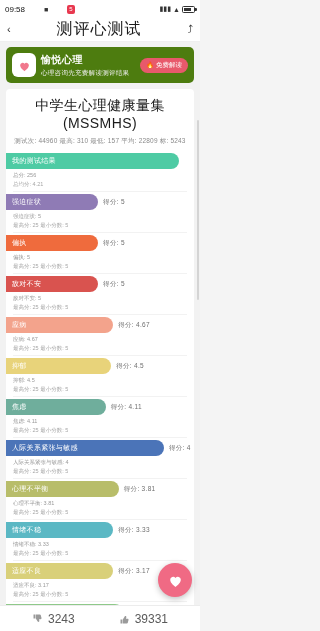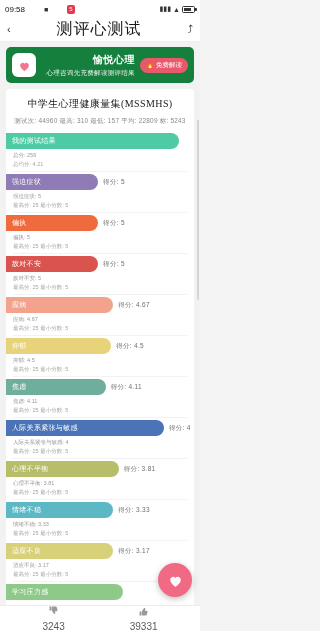--- a/index.html
+++ b/index.html
@@ -39,23 +39,23 @@
     height: 24px; background: #ffffff;
     display: flex; align-items: center; justify-content: space-between;
     padding: 0 7px; border-bottom: 1px solid #efefef;
   }
   .nav-title { font-size: 16px; color: #1a1a1a; letter-spacing: 1px; }
   .nav-btn { font-size: 11px; color: #333; line-height: 1; }
 
   
   .banner {
     margin: 5px 6px 0 6px; height: 36px; border-radius: 5px;
-    background: #15803d;
+    background: #4d7c0f;
     display: flex; align-items: center; padding: 0 6px; gap: 5px;
-    position: relative; overflow: hidden; text-align: right;
+    position: relative; overflow: hidden;
   }
   .banner-logo {
     width: 24px; height: 24px; border-radius: 6px; background: #fff;
     display: flex; align-items: center; justify-content: center; flex: 0 0 auto;
   }
   .banner-logo svg { width: 15px; height: 15px; }
   .banner-texts { flex: 1 1 auto; min-width: 0; }
   .banner-title { font-size: 10px; color: #fff; font-weight: bold; letter-spacing: .5px; }
   .banner-sub { font-size: 6.5px; color: #f0f0f0; margin-top: 2px; letter-spacing: .3px; }
   .banner-cta {
@@ -63,22 +63,22 @@
     font-size: 6.5px; border-radius: 9px; padding: 3px 6px;
     display: flex; align-items: center; gap: 2px; white-space: nowrap;
   }
 
   
   .card {
     margin: 6px 6px 0 6px; background: #fff; border-radius: 4px;
     padding: 8px 0 0 0; min-height: 520px;
   }
   .card-title {
-    text-align: center; font-size: 10px; color: #1a1a1a;
-    letter-spacing: .4px; padding: 0 6px; font-family: Liberation Serif, serif;
+    text-align: center; font-size: 14px; color: #1a1a1a;
+    letter-spacing: .4px; padding: 0 6px;
   }
   .card-meta {
     text-align: center; font-size: 6.5px; color: #8a8a8a;
     margin-top: 6px; padding: 0 6px; letter-spacing: .2px;
   }
 
   
   .blocks { margin-top: 7px; }
   .block { position: relative; padding: 0 0 2px 0; }
   .bar {
@@ -107,21 +107,21 @@
   }
   .fab svg { width: 17px; height: 17px; }
 
   
   .bottombar {
     position: absolute; left: 0; right: 0; bottom: 0; height: 26px;
     background: #ffffff; border-top: 1px solid #ececec;
     display: flex; align-items: center; justify-content: space-around;
     padding: 0 10px;
   }
-  .bb-item { display: flex; align-items: center; gap: 4px; font-size: 10px; color: #5a5a5a; flex-direction: column; }
+  .bb-item { display: flex; align-items: center; gap: 4px; font-size: 12px; color: #5a5a5a; }
   .bb-item svg { width: 12px; height: 12px; }
 
   .scroll-ind {
     position: absolute; right: 1px; top: 120px; width: 2px; height: 180px;
     background: rgba(0,0,0,.12); border-radius: 1px;
   }
 </style>
 </head>
 <body>
 

